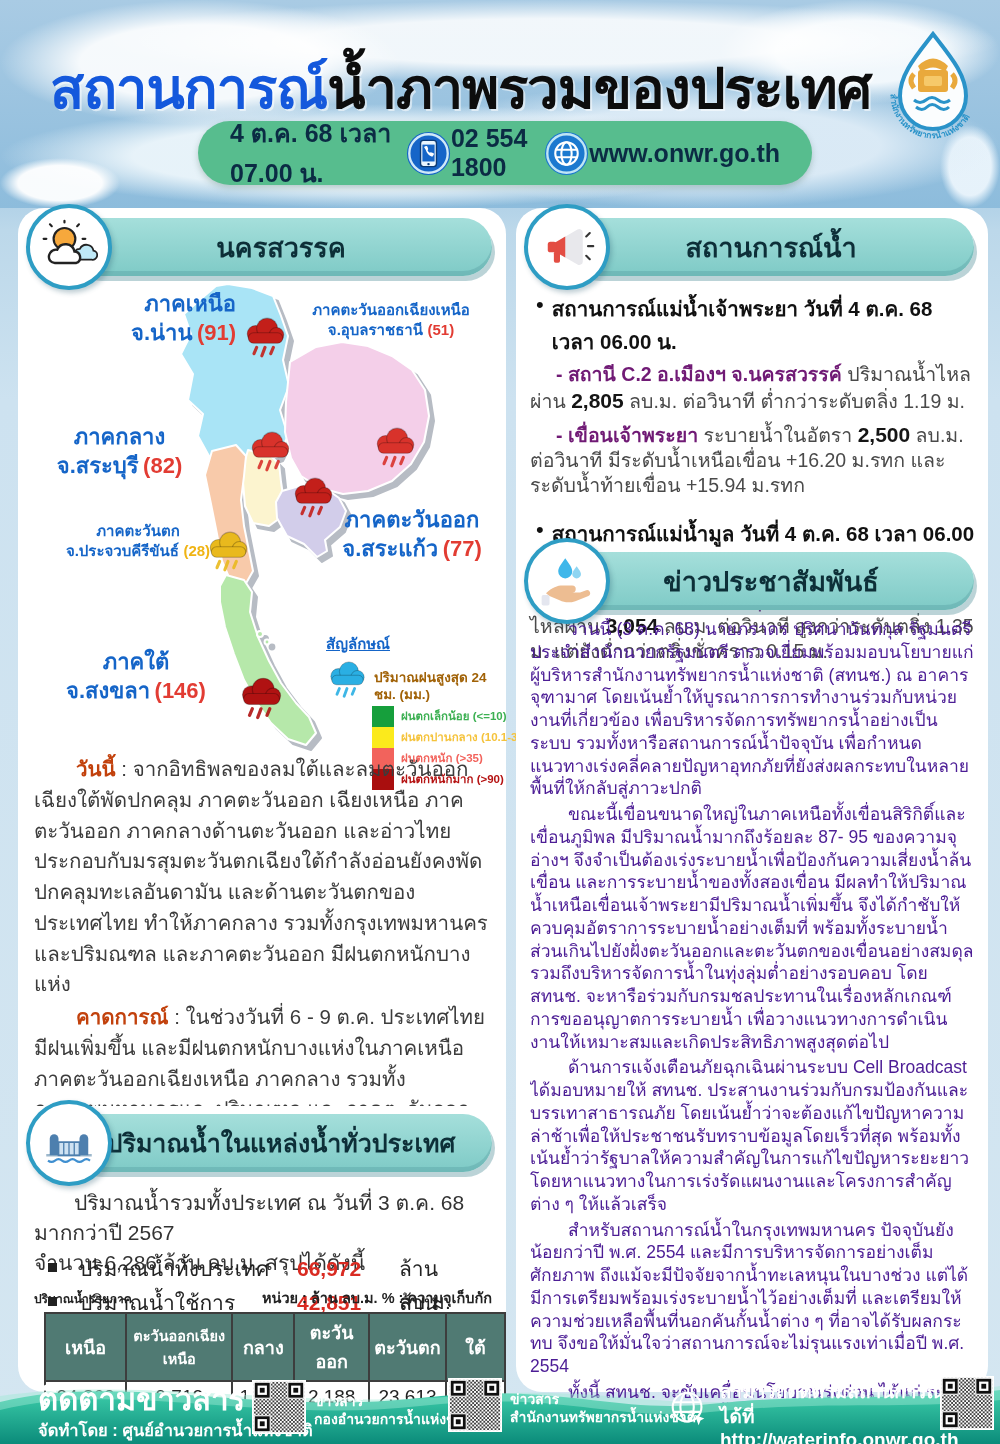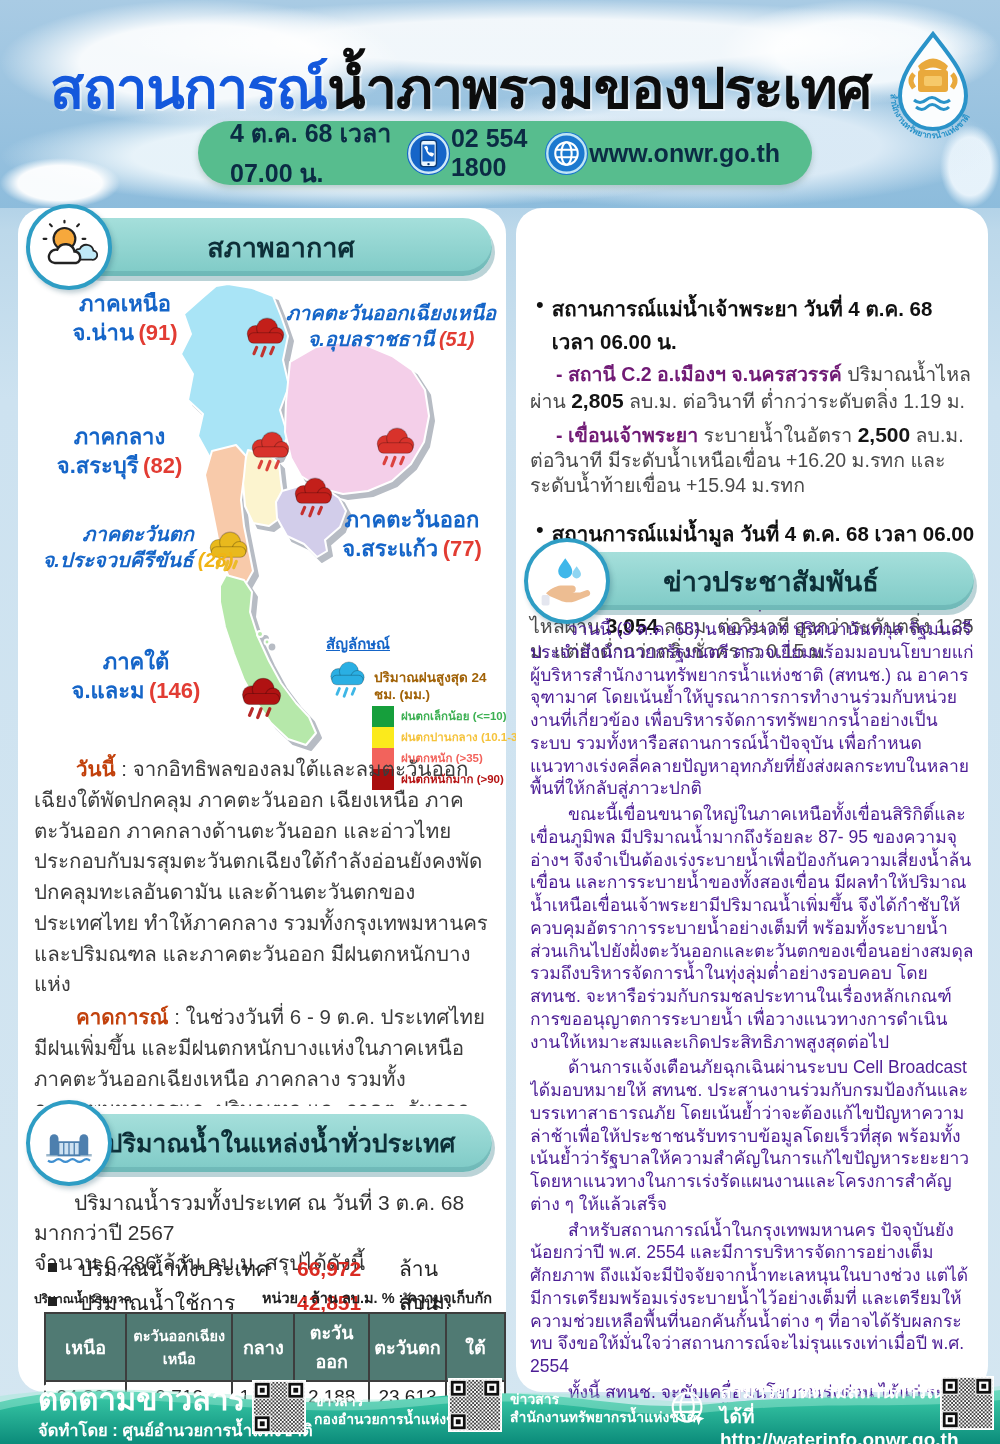--- a/index.html
+++ b/index.html
@@ -39,21 +39,21 @@
     font-weight:bold;font-size:27px;color:#0d2f38;}
   .sh .circ{position:absolute;left:-4px;top:-10px;width:86px;height:86px;border-radius:50%;
     background:#ffffff;border:4px solid #2e9dc4;box-sizing:border-box;
     display:flex;align-items:center;justify-content:center;box-shadow:2px 3px 5px rgba(40,90,110,.3);}
   
   .rlabel{position:absolute;text-align:center;line-height:1.3;}
   .rlabel .rn{font-weight:bold;color:#1565c8;font-size:22px;display:block;}
   .rlabel .rp{font-weight:bold;color:#1565c8;font-size:22px;}
   .rlabel .rv{font-weight:bold;font-size:22px;color:#e23c33;}
   .rlabel .rv.yellow{color:#f0b414;}
-  .rlabel.small .rn,.rlabel.small .rp,.rlabel.small .rv{font-size:20px;font-style:italic;}
+  .rlabel.small .rn,.rlabel.small .rp,.rlabel.small .rv{font-size:15px;}
   
   .legend{position:absolute;width:178px;}
   .leg-title{font-weight:bold;color:#1565c8;text-decoration:underline;font-size:15px;margin-bottom:4px;}
   .leg-head{display:flex;align-items:flex-start;gap:6px;}
   .leg-sub{font-weight:bold;color:#a16207;font-size:13.5px;line-height:1.25;padding-top:10px;}
   .leg-rows{margin-left:46px;margin-top:2px;}
   .leg-row{display:flex;align-items:stretch;height:21px;}
   .leg-row .sw{width:22px;flex:0 0 22px;}
   .leg-row .lt{font-weight:bold;font-size:11.5px;line-height:21px;padding-left:7px;white-space:nowrap;}
   
@@ -186,21 +186,21 @@
         <text font-size="8.5" fill="#2a93c9" font-weight="bold">
           <textPath href="#logoarc" startOffset="2">สำนักงานทรัพยากรน้ำแห่งชาติ</textPath>
         </text>
       </svg>
     </div>
   </div>
 
   <div class="panel panel-l">
 
     <div class="sh" style="left:12px;right:14px;top:6px;">
-      <div class="bar">สภาพอากาศ</div>
+      <div class="bar">นครสวรรค</div>
       <div class="circ">
         <svg viewBox="0 0 64 64" width="58" height="58">
           <g stroke="#222" stroke-width="2.4" stroke-linecap="round">
             <circle cx="27" cy="23" r="12" fill="#f6a83c"></circle>
             <path d="M27 5v-2 M41 9l2-2 M47 23h3 M13 9l-2-2 M7 23H4" fill="none"></path>
           </g>
           <path d="M37 42a7 7 0 0 1 7-8 8 8 0 0 1 15 2 5 5 0 0 1-2 10H41a5 5 0 0 1-4-4z" fill="#bfe9f7" stroke="#222" stroke-width="2"></path>
           <path d="M11 47a8 8 0 0 1 8-12 10 10 0 0 1 19 2 6.5 6.5 0 0 1 2 12.6H17a7 7 0 0 1-6-2.6z" fill="#fff" stroke="#222" stroke-width="2.6"></path>
         </svg>
       </div>
@@ -227,21 +227,21 @@
           <use href="#cloudrain" x="102" y="72" width="46" height="44" style="color:#c31f1a"></use>
           <use href="#cloudrain" x="107" y="186" width="46" height="44" style="color:#d8322b"></use>
           <use href="#cloudrain" x="232" y="182" width="46" height="44" style="color:#d8322b"></use>
           <use href="#cloudrain" x="150" y="232" width="46" height="44" style="color:#c31f1a"></use>
           <use href="#cloudrain" x="65" y="286" width="46" height="44" style="color:#e9b91d"></use>
           <use href="#cloudrain" x="97" y="432" width="48" height="46" style="color:#b01212"></use>
         </g>
       </svg>
     </div>
 
-    <div class="rlabel" style="left:12px;top:82px;width:190px;">
+    <div class="rlabel" style="left:28px;top:82px;width:190px;text-align:right;">
       <span class="rn">ภาคเหนือ</span>
       <span class="rp">จ.น่าน</span> <span class="rv">(91)</span>
     </div>
     <div class="rlabel small" style="left:262px;top:92px;width:222px;">
       <span class="rn">ภาคตะวันออกเฉียงเหนือ</span>
       <span class="rp">จ.อุบลราชธานี</span> <span class="rv">(51)</span>
     </div>
     <div class="rlabel" style="left:14px;top:215px;width:175px;">
       <span class="rn">ภาคกลาง</span>
       <span class="rp">จ.สระบุรี</span> <span class="rv">(82)</span>
@@ -249,21 +249,21 @@
     <div class="rlabel small" style="left:0px;top:313px;width:240px;">
       <span class="rn">ภาคตะวันตก</span>
       <span class="rp">จ.ประจวบคีรีขันธ์</span> <span class="rv yellow">(28)</span>
     </div>
     <div class="rlabel" style="left:308px;top:298px;width:172px;">
       <span class="rn">ภาคตะวันออก</span>
       <span class="rp">จ.สระแก้ว</span> <span class="rv">(77)</span>
     </div>
     <div class="rlabel" style="left:28px;top:440px;width:180px;">
       <span class="rn">ภาคใต้</span>
-      <span class="rp">จ.และม</span> <span class="rv">(146)</span>
+      <span class="rp">จ.สงขลา</span> <span class="rv">(146)</span>
     </div>
 
     <div class="legend" style="left:308px;top:424px;">
       <div class="leg-title">สัญลักษณ์</div>
       <div class="leg-head">
         <svg viewBox="0 0 44 42" width="42" height="40" style="color:#2aafe3;flex:0 0 42px">
             <use href="#cloudrain"></use>
           </svg>
         <div class="leg-sub">ปริมาณฝนสูงสุด 24 ชม. (มม.)</div>
       </div>
@@ -358,20 +358,32 @@
           <td><span>2,188</span><br><span>(72%)</span></td>
           <td><span>23,613</span><br><span>(83%)</span></td>
           <td><span>5,448</span><br><span>(70%)</span></td>
         </tr>
       </tbody>
     </table>
   </div>
 
   <div class="panel panel-r">
 
+    <div class="sh" style="left:12px;right:14px;top:6px;">
+      <div class="bar">สถานการณ์น้ำ</div>
+      <div class="circ">
+        <svg viewBox="0 0 64 64" width="56" height="56">
+          <path d="M44 12 L18 27 v10 l26 15 a4 4 0 0 0 6-3V15a4 4 0 0 0-6-3z" fill="#e8e8ec"></path>
+          <path d="M30 20 L18 27 v10 l12 7z" fill="#e34d43"></path>
+          <rect x="10" y="26" width="10" height="12" rx="3" fill="#e34d43"></rect>
+          <rect x="17" y="37" width="7" height="13" rx="2" fill="#e34d43"></rect>
+          <path d="M54 20l4-4 M56 31h6 M54 42l4 4" stroke="#333" stroke-width="2.4" stroke-linecap="round"></path>
+        </svg>
+      </div>
+    </div>
 
     <div class="ws-block" style="top:74px;">
       <div class="wsb">
           <span class="dot">•</span>
           <b>สถานการณ์แม่น้ำเจ้าพระยา วันที่ 4 ต.ค. 68 เวลา 06.00 น.</b>
         </div>
       <p class="entry"><b class="nm">- สถานี C.2 อ.เมืองฯ จ.นครสวรรค์</b><span> ปริมาณน้ำไหลผ่าน </span><b class="val">2,805</b><span> ลบ.ม. ต่อวินาที ต่ำกว่าระดับตลิ่ง 1.19 ม.</span></p>
       <p class="entry"><b class="nm">- เขื่อนเจ้าพระยา</b><span> ระบายน้ำในอัตรา </span><b class="val">2,500</b><span> ลบ.ม. ต่อวินาที มีระดับน้ำเหนือเขื่อน +16.20 ม.รทก และระดับน้ำท้ายเขื่อน +15.94 ม.รทก</span></p>
       <div class="wsb" style="margin-top:18px">
           <span class="dot">•</span>

